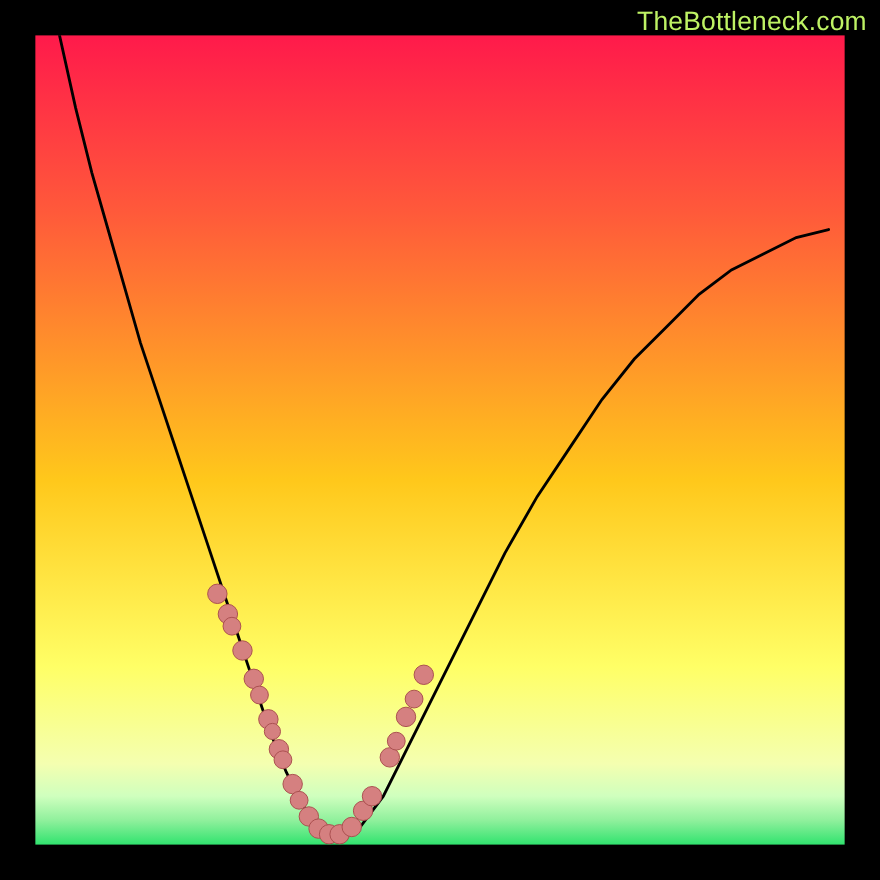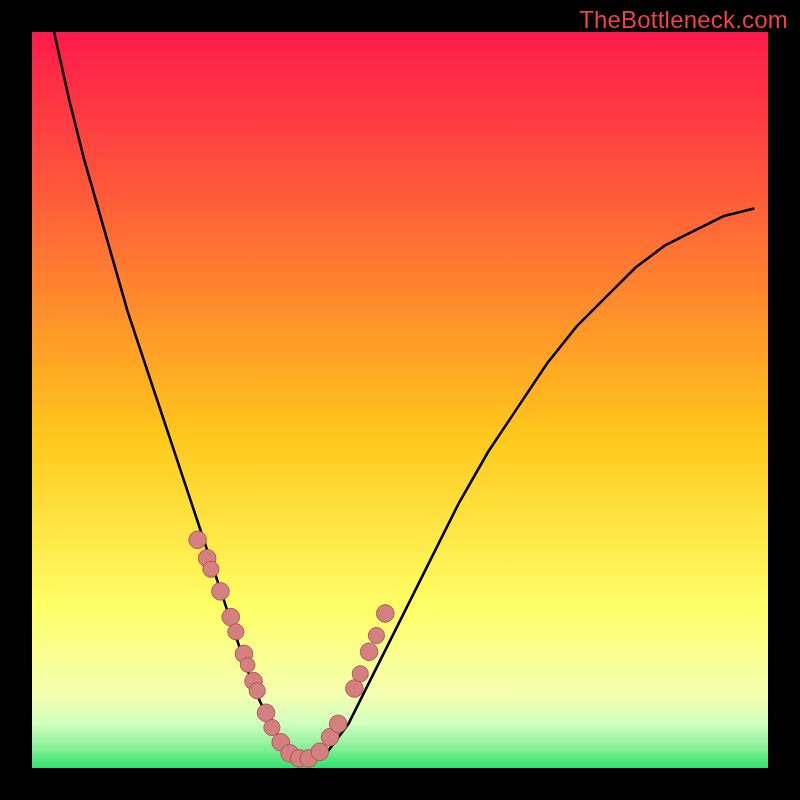--- a/index.html
+++ b/index.html
@@ -23,21 +23,21 @@
     position: absolute;
     left: 32px;
     top: 32px;
     width: 736px;
     height: 736px;
   }
   .watermark {
     position: absolute;
     top: 6px;
     right: 12px;
-    color: #ef4444;
+    color: #bef264;
     font-size: 24px;
     font-weight: 500;
     letter-spacing: 0.2px;
   }
 </style>
 </head>
 <body>
 
 <div class="frame">
 

